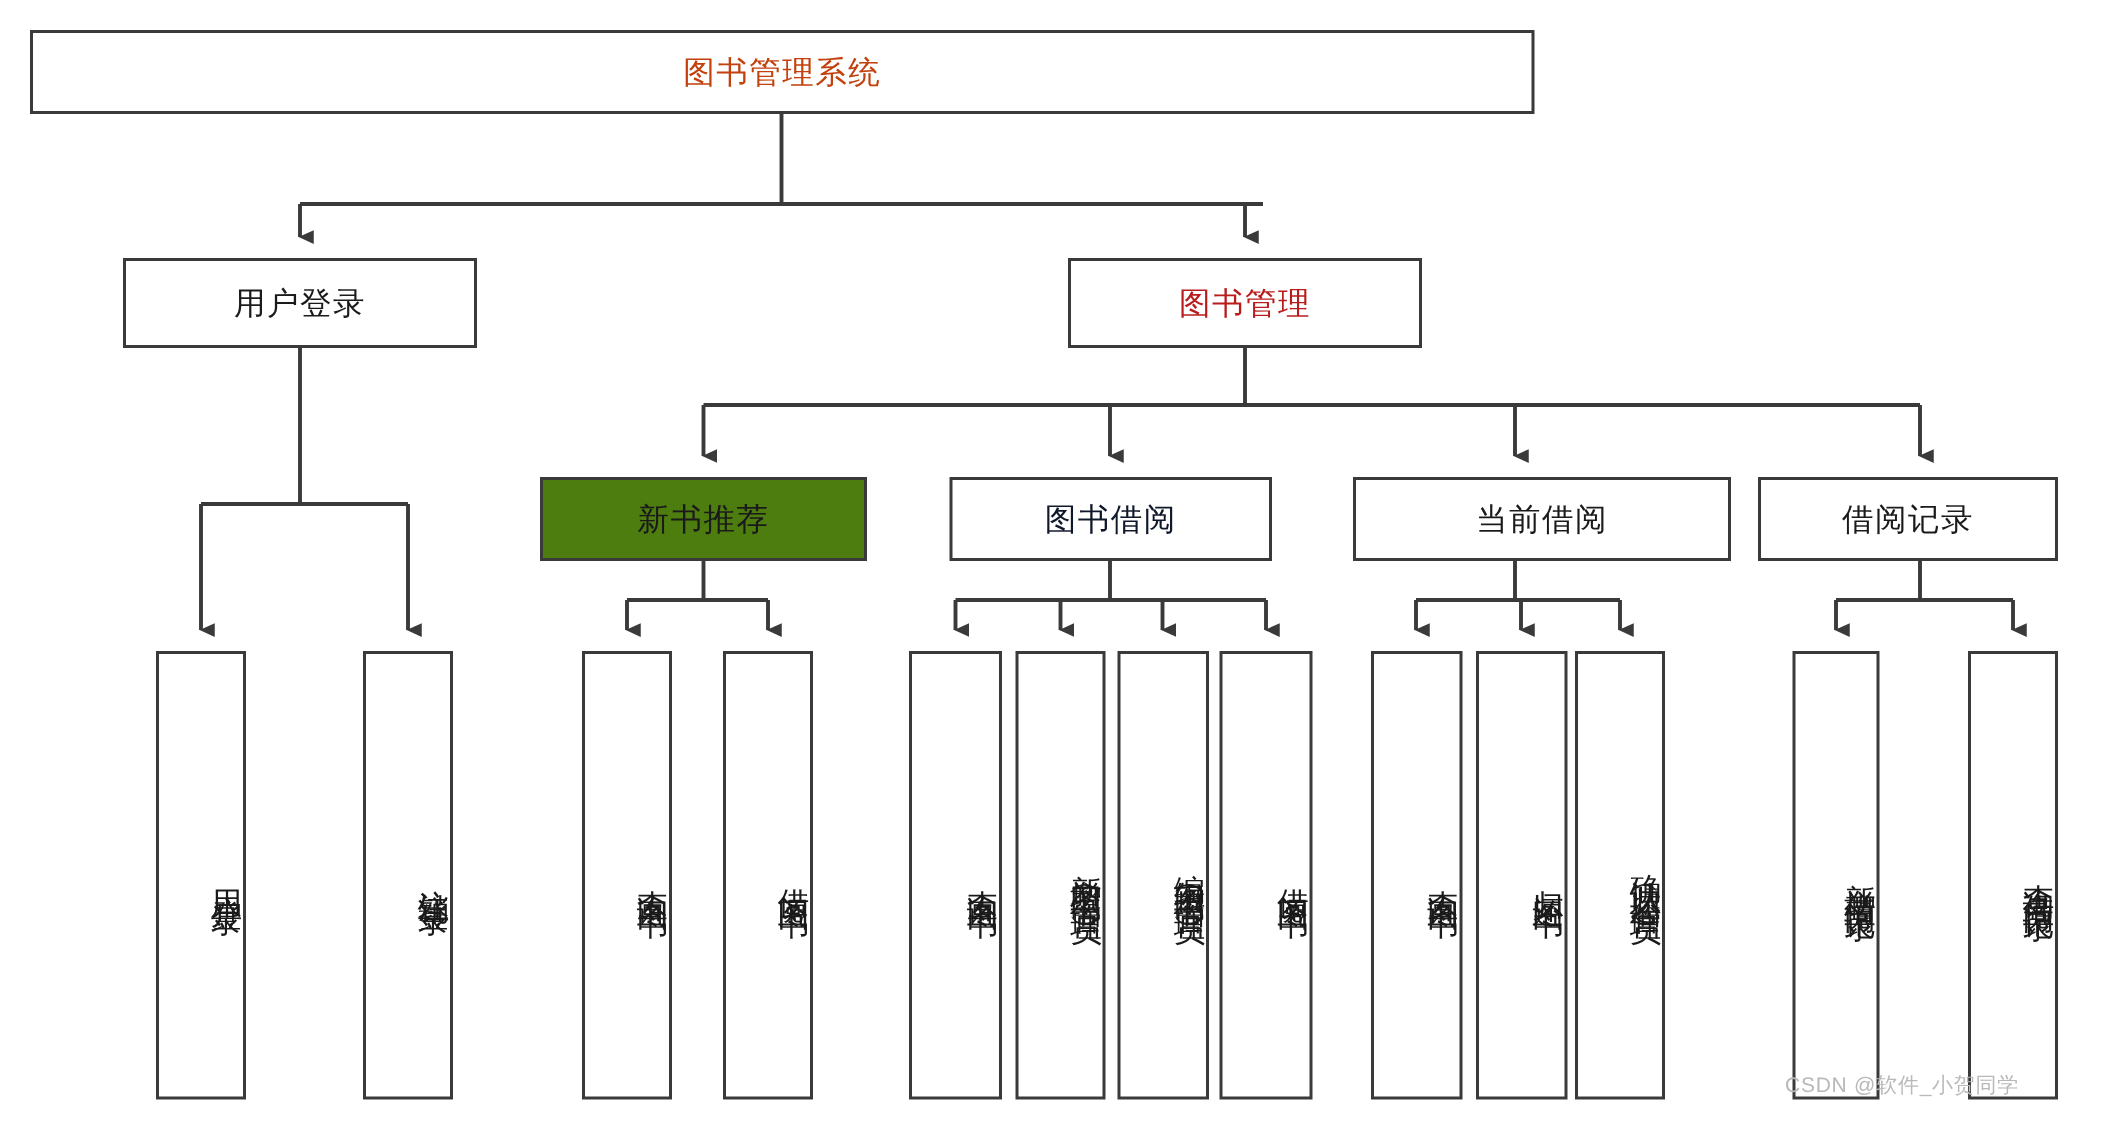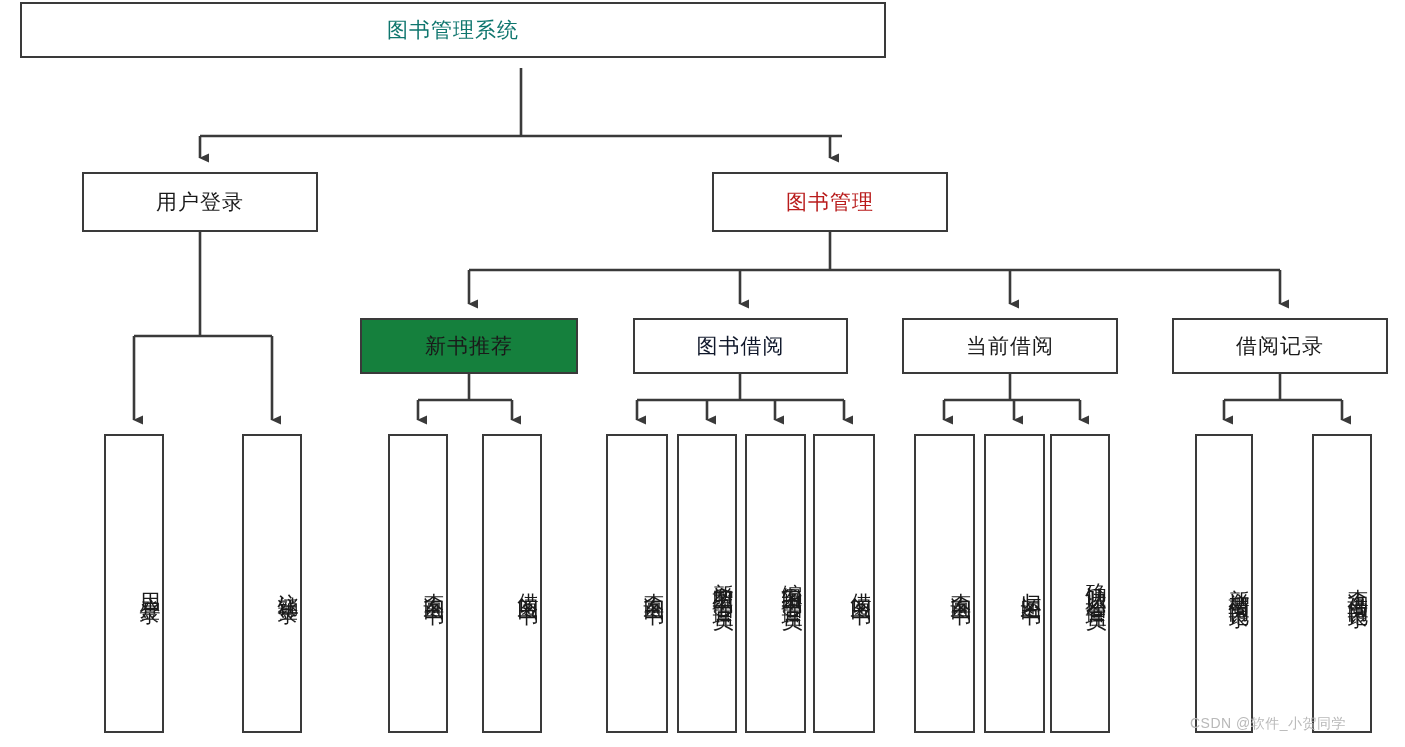--- a/index.html
+++ b/index.html
@@ -109,29 +109,29 @@
       <path d="M 1014 400 L 1014 420" marker-end="url(#arrow)"></path>
       <path d="M 1080 400 L 1080 420" marker-end="url(#arrow)"></path>
 
       <path d="M 1280 374 L 1280 400"></path>
       <path d="M 1224 400 L 1342 400"></path>
       <path d="M 1224 400 L 1224 420" marker-end="url(#arrow)"></path>
       <path d="M 1342 400 L 1342 420" marker-end="url(#arrow)"></path>
     </g>
   </svg>
 
-  <div class="node horiz" style="left: 20px; top: 2px; width: 866px; height: 56px; border-color: rgb(58, 58, 58); background: rgb(255, 255, 255); color: #0f766e;">图书管理系统</div>
+  <div class="node horiz" style="left: 20px; top: 20px; width: 1003px; height: 56px; border-color: rgb(58, 58, 58); background: rgb(255, 255, 255); color: #c2410c;">图书管理系统</div>
 
   <div class="node horiz" style="left: 82px; top: 172px; width: 236px; height: 60px; border-color: rgb(58, 58, 58); background: rgb(255, 255, 255); color: rgb(26, 26, 26);">用户登录</div>
   <div class="node horiz" style="left: 712px; top: 172px; width: 236px; height: 60px; border-color: rgb(58, 58, 58); background: rgb(255, 255, 255); color: #b91c1c;">图书管理</div>
 
-  <div class="node horiz" style="left: 360px; top: 318px; width: 218px; height: 56px; border-color: rgb(58, 58, 58); background: #15803d; color: rgb(26, 26, 26);">新书推荐</div>
+  <div class="node horiz" style="left: 360px; top: 318px; width: 218px; height: 56px; border-color: rgb(58, 58, 58); background: #4d7c0f; color: rgb(26, 26, 26);">新书推荐</div>
   <div class="node horiz" style="left: 633px; top: 318px; width: 215px; height: 56px; border-color: rgb(58, 58, 58); background: rgb(255, 255, 255); color: #0f172a;">图书借阅</div>
-  <div class="node horiz" style="left: 902px; top: 318px; width: 216px; height: 56px; border-color: rgb(58, 58, 58); background: rgb(255, 255, 255); color: rgb(26, 26, 26);">当前借阅</div>
-  <div class="node horiz" style="left: 1172px; top: 318px; width: 216px; height: 56px; border-color: rgb(58, 58, 58); background: rgb(255, 255, 255); color: rgb(26, 26, 26);">借阅记录</div>
+  <div class="node horiz" style="left: 902px; top: 318px; width: 252px; height: 56px; border-color: rgb(58, 58, 58); background: rgb(255, 255, 255); color: rgb(26, 26, 26);">当前借阅</div>
+  <div class="node horiz" style="left: 1172px; top: 318px; width: 200px; height: 56px; border-color: rgb(58, 58, 58); background: rgb(255, 255, 255); color: rgb(26, 26, 26);">借阅记录</div>
 
   <div class="node vert" style="left: 104px; top: 434px; width: 60px; height: 299px; border-color: rgb(58, 58, 58); background: rgb(255, 255, 255); color: rgb(26, 26, 26);">用户登录</div>
   <div class="node vert" style="left: 242px; top: 434px; width: 60px; height: 299px; border-color: rgb(58, 58, 58); background: rgb(255, 255, 255); color: rgb(26, 26, 26);">注销登录</div>
   <div class="node vert" style="left: 388px; top: 434px; width: 60px; height: 299px; border-color: rgb(58, 58, 58); background: rgb(255, 255, 255); color: rgb(26, 26, 26);">查询图书</div>
   <div class="node vert" style="left: 482px; top: 434px; width: 60px; height: 299px; border-color: rgb(58, 58, 58); background: rgb(255, 255, 255); color: rgb(26, 26, 26);">借阅图书</div>
   <div class="node vert" style="left: 606px; top: 434px; width: 62px; height: 299px; border-color: rgb(58, 58, 58); background: rgb(255, 255, 255); color: rgb(26, 26, 26);">查询图书</div>
   <div class="node vert topalign" style="left: 677px; top: 434px; width: 60px; height: 299px; border-color: rgb(58, 58, 58); background: rgb(255, 255, 255); color: rgb(26, 26, 26);">新增图书（管理员）</div>
   <div class="node vert topalign" style="left: 745px; top: 434px; width: 61px; height: 299px; border-color: rgb(58, 58, 58); background: rgb(255, 255, 255); color: rgb(26, 26, 26);">编辑图书（管理员）</div>
   <div class="node vert" style="left: 813px; top: 434px; width: 62px; height: 299px; border-color: rgb(58, 58, 58); background: rgb(255, 255, 255); color: rgb(26, 26, 26);">借阅图书</div>
   <div class="node vert" style="left: 914px; top: 434px; width: 61px; height: 299px; border-color: rgb(58, 58, 58); background: rgb(255, 255, 255); color: rgb(26, 26, 26);">查询图书</div>

